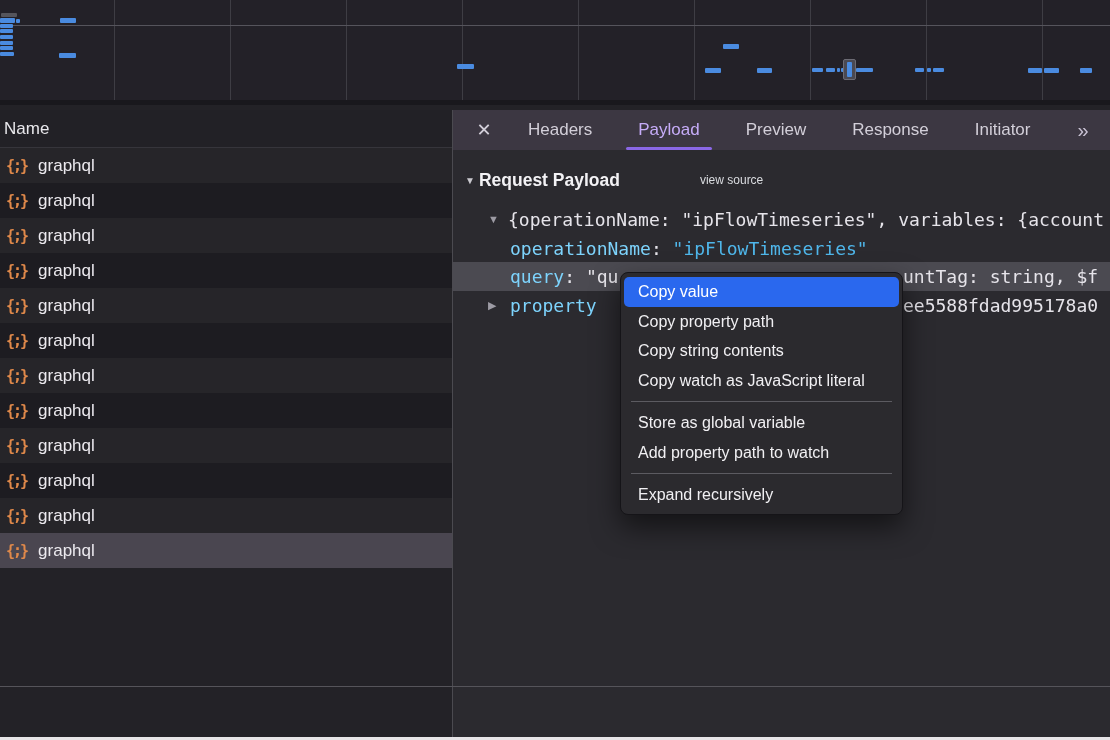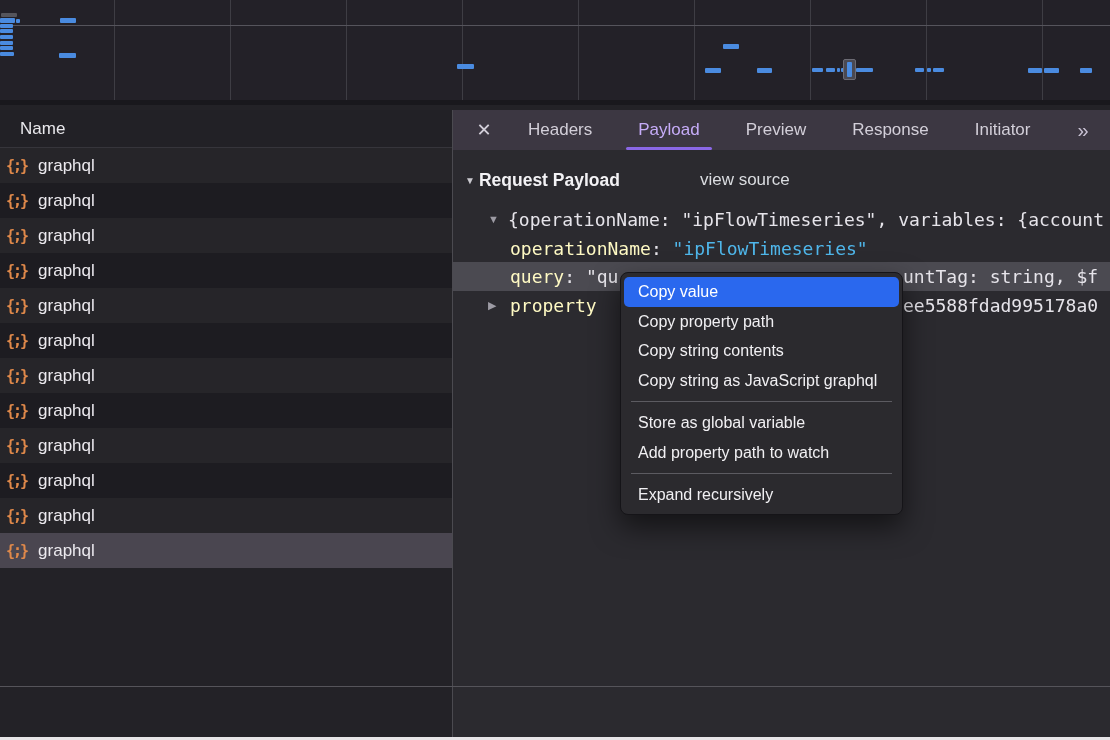--- a/index.html
+++ b/index.html
@@ -14,21 +14,21 @@
   .overview { position:absolute; left:0; top:0; width:1110px; height:105px;
     background:#232128; border-bottom:5px solid #19181d; }
   .gridline { position:absolute; top:0; bottom:0; width:1px; background:#3e3d44; }
   .ov-hline { position:absolute; left:0; right:0; top:25px; height:1px; background:#55545c; }
   .ov-bar { position:absolute; background:#4a8be0; border-radius:1px; }
   .ov-bar.gray { background:#55555c; }
   .ov-sel-box { position:absolute; background:#4a4952; border:1px solid #6c6b74; border-radius:2px; }
 
   
   .left-panel { position:absolute; left:0; top:110px; width:452px; bottom:3px; background:#232227; }
-  .name-header { height:38px; display:flex; align-items:center; padding-left:20px;
+  .name-header { height:38px; display:flex; align-items:center; padding-left:4px;
     color:#e9e8ec; font-size:17px; background:#222126; border-bottom:1px solid #36353b; }
   .request-row { height:35px; display:flex; align-items:center; padding-left:6px;
     font-size:17px; color:#eceaef; cursor:default; }
   .request-row.stripe-light { background:#262529; }
   .request-row.stripe-dark  { background:#1d1c21; }
   .request-row.selected     { background:#4a4650; }
   .req-icon { color:#e0894a; font-family:"DejaVu Sans Mono", monospace;
     font-size:15px; font-weight:bold; letter-spacing:-2px; margin-right:11px; }
 
   .v-divider { position:absolute; left:452px; top:110px; width:1px; bottom:3px; background:#4b4a50; z-index:5; }
@@ -44,34 +44,34 @@
   .tab.active::after { content:""; position:absolute; left:-12px; right:-12px; bottom:0;
     height:3px; background:#8a67e6; border-radius:2px; }
   .overflow-btn { margin-left:24px; font-size:20px; color:#c9c2d4; letter-spacing:-3px; cursor:pointer; }
 
   .content { position:absolute; top:40px; left:0; right:0; bottom:0; overflow:hidden; }
 
   .payload-heading { position:absolute; top:15px; left:12px; height:30px;
     display:flex; align-items:center; }
   .payload-heading .tri { color:#c9c8ce; font-size:10px; margin-right:4px; }
   .payload-title { font-weight:bold; font-size:17.5px; color:#f3f2f5; }
-  .view-source { margin-left:80px; font-size:17px; color:#dadce0; cursor:pointer; }
+  .view-source { margin-left:80px; font-size:12px; color:#dadce0; cursor:pointer; }
 
   .tree-row { position:absolute; left:0; right:0; height:29px; line-height:29px;
     font-family:"DejaVu Sans Mono", monospace; font-size:18px; color:#e6e4ea; white-space:pre; }
   .tree-row .tri { position:absolute; left:35px; top:0; font-family:"Liberation Sans",sans-serif;
     font-size:11px; color:#9d9ba4; }
   .tree-text { position:absolute; left:57px; top:0; }
   .preview-row .tree-text { left:55px; }
   .tree-row.preview-row { top:55px; }
   .tree-row.op-row      { top:84px; }
   .tree-row.query-row   { top:112px; background:#4b4a51; }
   .tree-row.vars-row    { top:141px; }
   .frag-right { position:absolute; left:450px; top:0; }
-  .k { color:#fef9c3;margin-top:10px; }
+  .k { color:#7dd3fc;margin-top:10px; }
   .s { color:#4fb6ea; }
 
   
   .footer-line  { position:absolute; left:0; right:0; top:686px; height:1px; background:#55545a; z-index:6; }
   .bottom-strip { position:absolute; left:0; right:0; bottom:0; height:3px; background:#e7e5e8; z-index:7; }
 
   
   .context-menu { position:absolute; left:620px; top:272px; width:283px; z-index:10;
     background:#2b2a2e; border:1px solid #151418; border-radius:8px;
     box-shadow:0 12px 28px rgba(0,0,0,.55); padding:4px 0; }
@@ -228,21 +228,21 @@
     </div>
   </div>
 
   <div class="footer-line"></div>
   <div class="bottom-strip"></div>
 
   <div class="context-menu" id="context-menu">
       <div class="menu-item hl">Copy value</div>
       <div class="menu-item">Copy property path</div>
       <div class="menu-item">Copy string contents</div>
-      <div class="menu-item">Copy string as JavaScript graphql</div>
+      <div class="menu-item">Copy watch as JavaScript literal</div>
       <div class="menu-divider"></div>
       <div class="menu-item">Store as global variable</div>
       <div class="menu-item">Add property path to watch</div>
       <div class="menu-divider"></div>
       <div class="menu-item">Expand recursively</div>
     </div>
 
 </div>
 
 </body></html>

